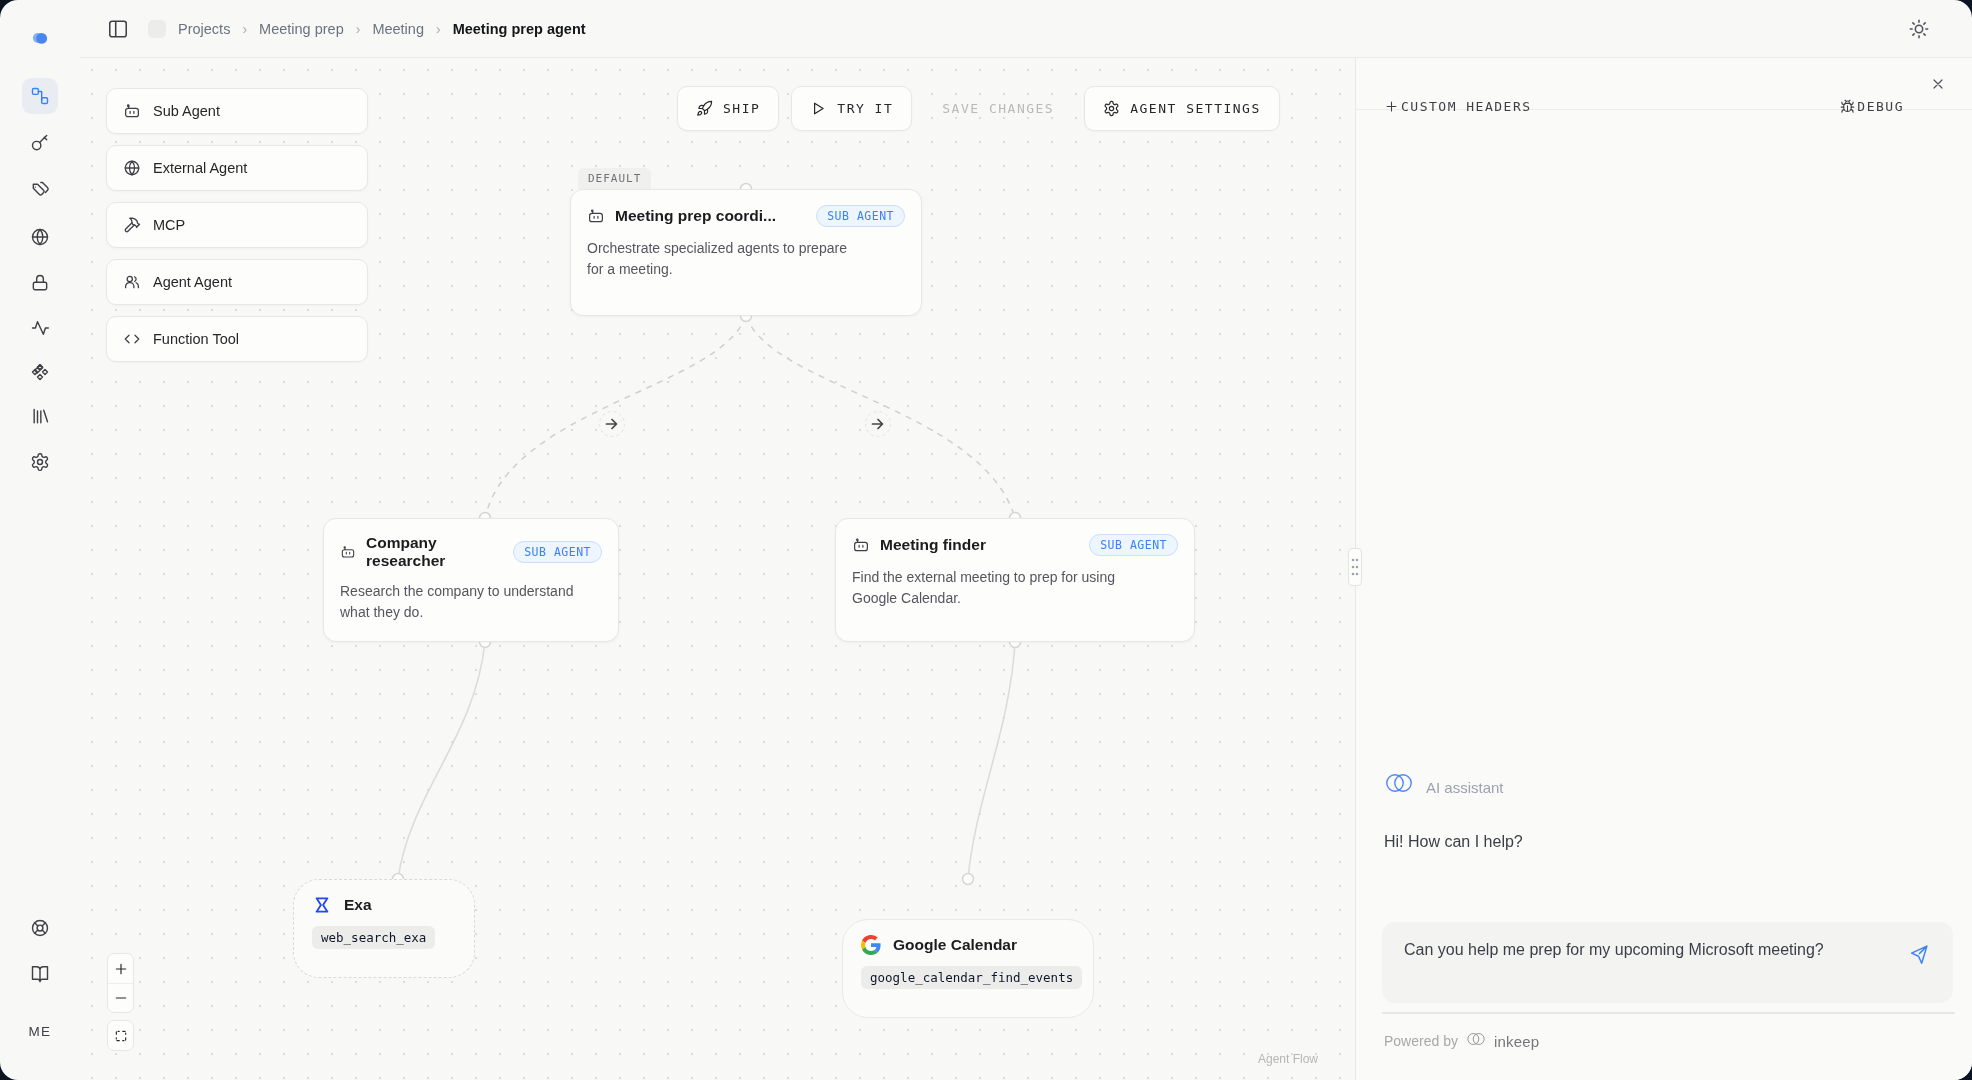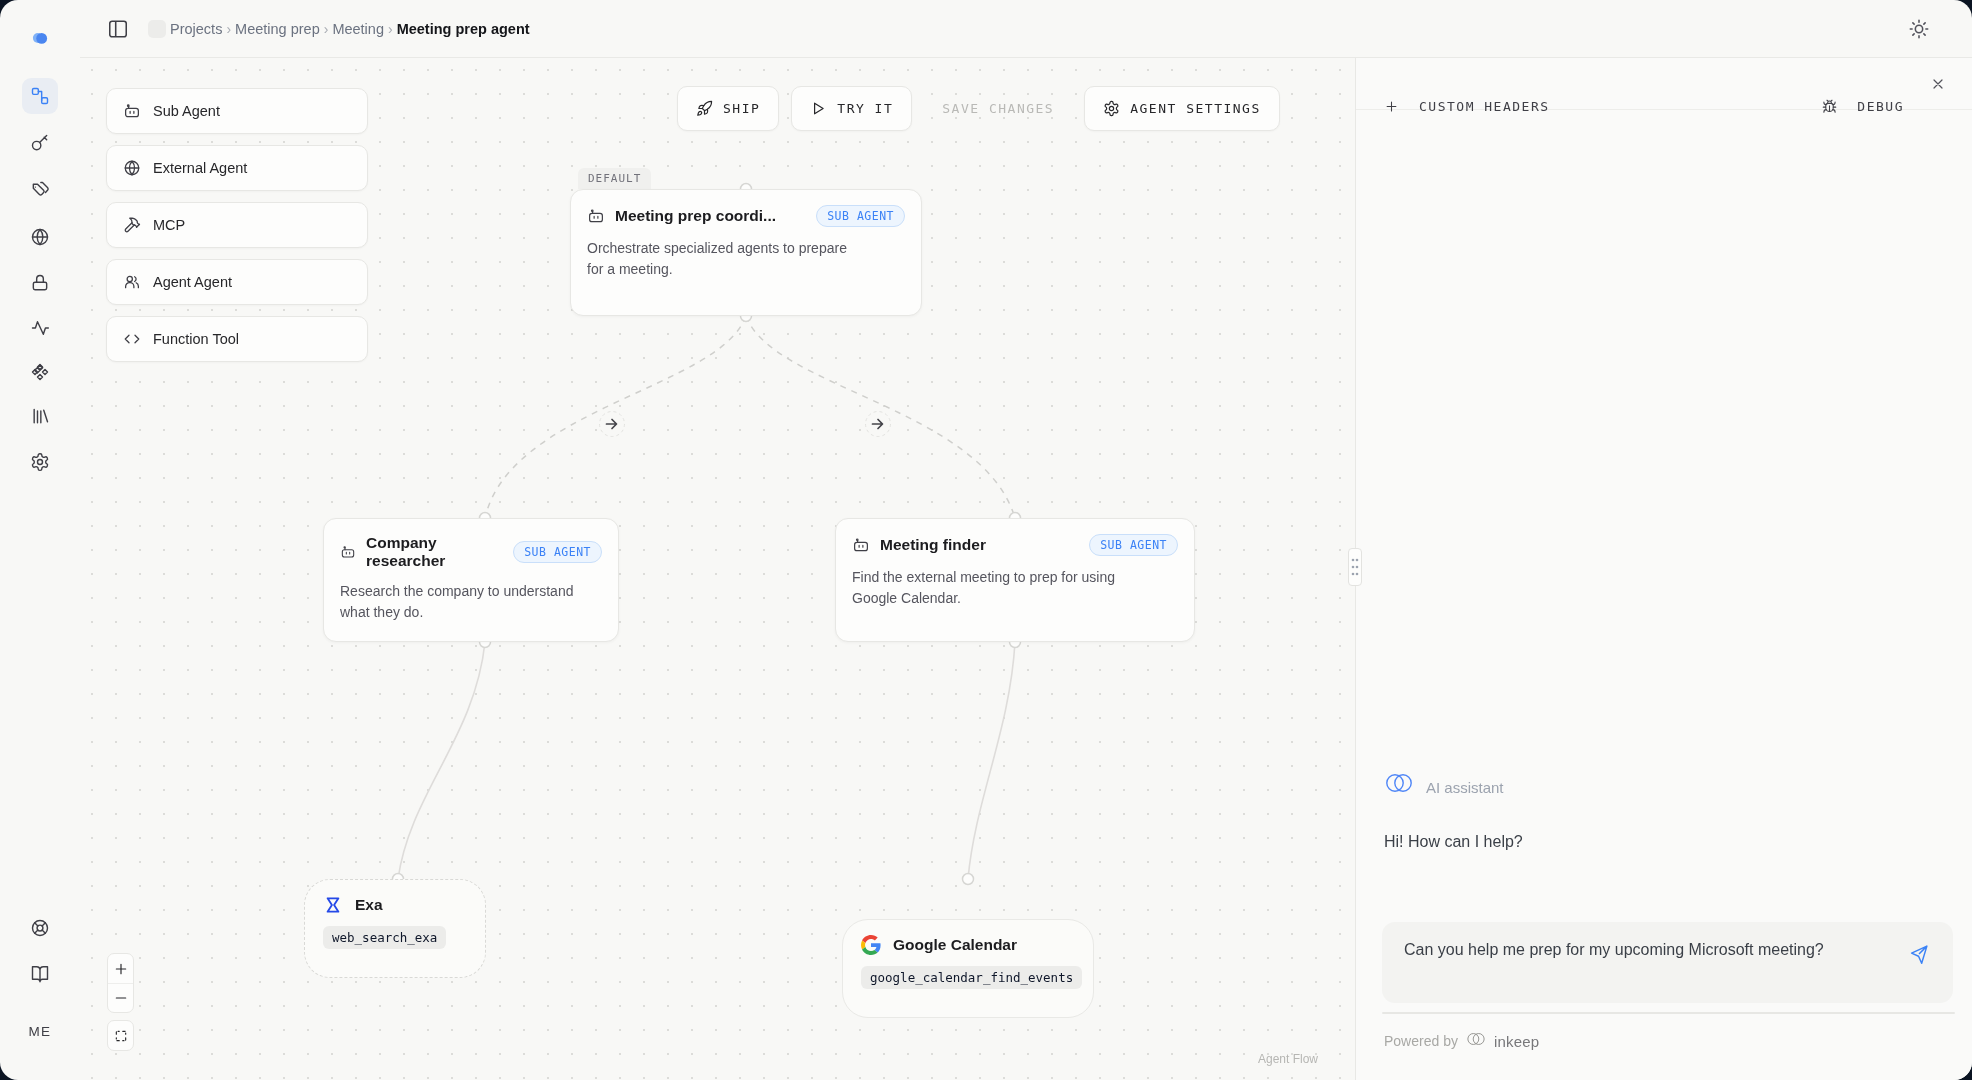--- a/index.html
+++ b/index.html
@@ -13,21 +13,21 @@
   .rail .ritem { position:absolute; left:40px; transform:translate(-50%,-50%); width:36px; height:36px;
     display:flex; align-items:center; justify-content:center; border-radius:9px; color:#3f3f46; cursor:pointer; }
   .rail .ritem.active { background:#e9edf3; color:#3b82f6; }
   .rail svg { width:20px; height:20px; stroke:currentColor; fill:none; stroke-width:1.7; stroke-linecap:round; stroke-linejoin:round; }
   .avatar-me { position:absolute; left:40px; transform:translate(-50%,-50%); font-size:13.5px; letter-spacing:1.5px; color:#3f3f46; cursor:pointer; }
 
   
   .header { position:absolute; left:80px; top:0; right:0; height:58px; border-bottom:1px solid #e9e9e6; }
   .panel-toggle { position:absolute; left:27px; top:18px; width:22px; height:22px; color:#3f3f46; cursor:pointer; }
   .panel-toggle svg { width:22px; height:22px; stroke:currentColor; fill:none; stroke-width:1.7; }
-  .breadcrumb { position:absolute; left:68px; top:0; height:58px; display:flex; align-items:center; gap:4px; font-size:14.5px; color:#6b7280; }
+  .breadcrumb { position:absolute; left:68px; top:0; height:58px; display:flex; align-items:center; gap:12px; font-size:14.5px; color:#6b7280; }
   .crumb { cursor:pointer; }
   .crumb.current { color:#15161a; font-weight:700; cursor:default; }
   .crumb-sep { color:#a8acb3; font-size:14px; }
   .proj-chip { width:18px; height:18px; border-radius:5px; background:#ececea; }
   .theme-toggle { position:absolute; right:42px; top:18px; width:22px; height:22px; color:#52525b; cursor:pointer; }
   .theme-toggle svg { width:22px; height:22px; stroke:currentColor; fill:none; stroke-width:1.7; stroke-linecap:round; }
 
   
   .canvas { position:absolute; left:80px; top:58px; width:1275px; bottom:0;
     background-image:radial-gradient(circle,#dcdcd9 1.1px,transparent 1.1px); background-size:24px 24px; }
@@ -73,21 +73,21 @@
   .zbtn { width:100%; height:29px; display:flex; align-items:center; justify-content:center; color:#27272a; cursor:pointer; background:transparent; border:none; }
   .zbtn + .zbtn { border-top:1px solid #eeeeec; }
   .zbtn svg { width:14px; height:14px; stroke:currentColor; fill:none; stroke-width:2; stroke-linecap:round; }
   .fs-box { margin-top:7px; }
   .rf-attr { position:absolute; left:1178px; top:994px; font-size:12px; color:#b6b6b3; cursor:pointer; }
 
   
   .panel { position:absolute; left:1355px; top:58px; right:0; bottom:0; background:#fafaf9; border-left:1px solid #e8e8e5; }
   .panel-head { position:absolute; left:0; right:0; top:0; height:52px; border-bottom:1px solid #ededea;
     display:flex; align-items:center; padding:0 26px 0 28px; }
-  .ph-btn { display:flex; align-items:center; gap:20px; font-family:"DejaVu Sans Mono",monospace; font-size:13px;
+  .ph-btn { display:flex; align-items:center; gap:2px; font-family:"DejaVu Sans Mono",monospace; font-size:13px;
     letter-spacing:1.5px; color:#3f3f46; cursor:pointer; background:none; border:none;margin-top:45px; }
   .ph-btn svg { width:15px; height:15px; stroke:currentColor; fill:none; stroke-width:1.7; stroke-linecap:round; stroke-linejoin:round; }
   .ph-right { margin-left:auto; display:flex; align-items:center; gap:26px; }
   .close-x { width:16px; height:16px; color:#52525b; cursor:pointer; }
   .close-x svg { width:16px; height:16px; stroke:currentColor; fill:none; stroke-width:1.8; stroke-linecap:round; }
 
   .grip { position:absolute; left:1348px; top:548px; width:14px; height:38px; background:#fdfdfc; border:1px solid #e3e3e0;
     border-radius:4px; display:flex; align-items:center; justify-content:center; cursor:col-resize; z-index:5; }
   .grip svg { width:8px; height:20px; fill:#9ca3af; }
 
@@ -346,21 +346,21 @@
             <path d="M7.5 8.5V6"></path>
             <circle cx="7" cy="5" r="1"></circle>
             <path d="M9.5 12.5v2.5M14.5 12.5v2.5"></path>
           </svg>
         <span class="node-title">Meeting finder</span>
         <span class="badge">SUB AGENT</span>
       </div>
       <div class="node-desc">Find the external meeting to prep for using Google Calendar.</div>
     </div>
 
-    <div class="tool-node dashed" style="left:224px; top:821px; width:182px; height:99px">
+    <div class="tool-node dashed" style="left:213px; top:821px; width:182px; height:99px">
       <div class="tool-head">
         <svg width="20" height="20" viewBox="0 0 24 24">
             <path d="M5.5 4h13l-5.2 8 5.2 8h-13l5.2-8-5.2-8z" fill="none" stroke="#2549e8" stroke-width="2.2" stroke-linejoin="round"></path>
           </svg>
         <span class="tool-title">Exa</span>
       </div>
       <span class="tool-chip">web_search_exa</span>
     </div>
 
     <div class="tool-node solid" style="left:762px; top:821px; width:252px; height:99px">

